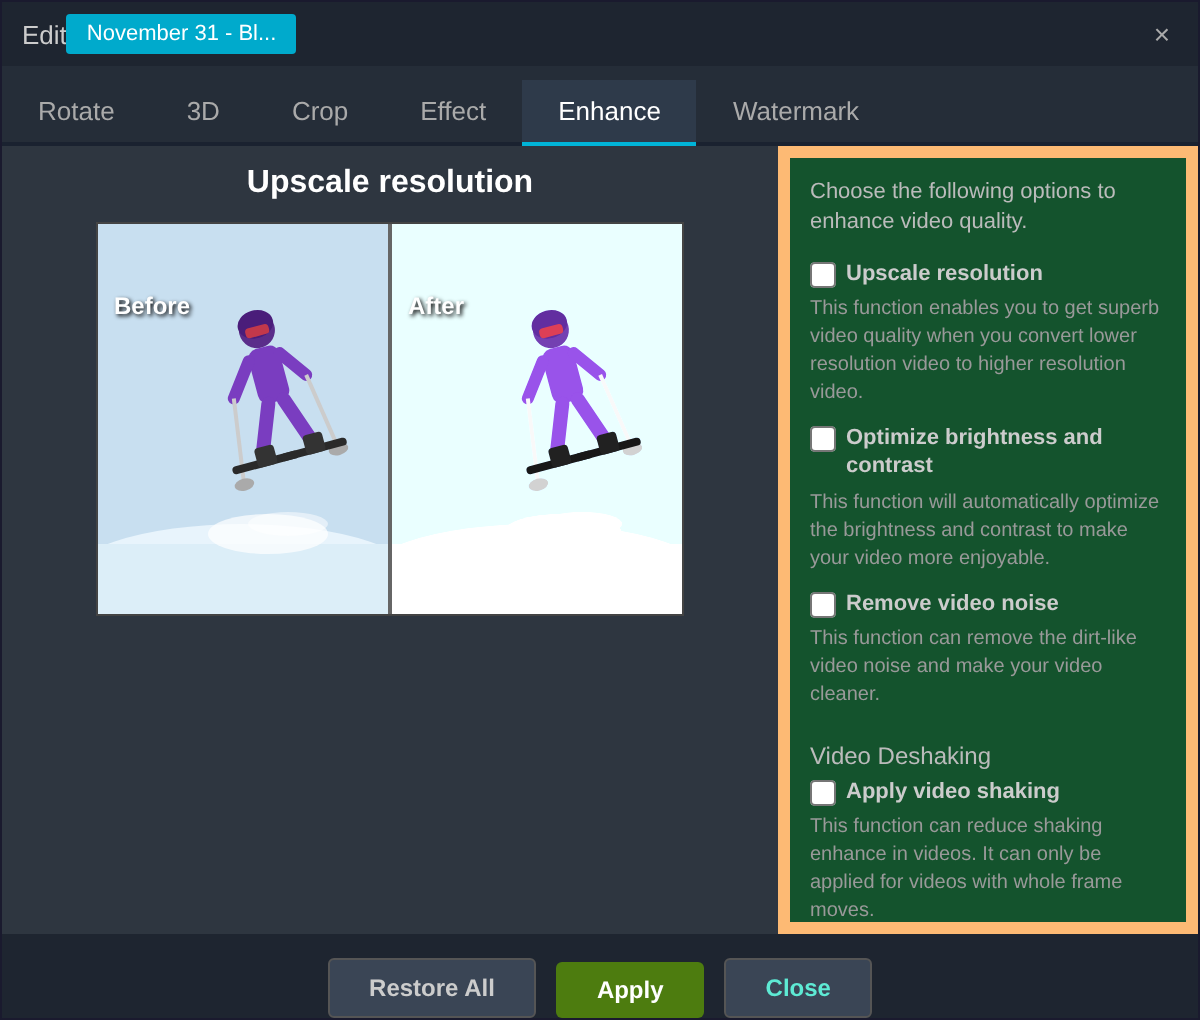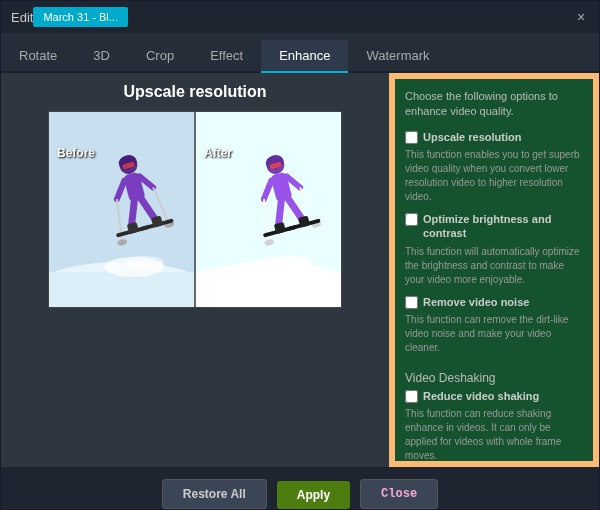--- a/index.html
+++ b/index.html
@@ -212,42 +212,41 @@
       background: #3a4555;
       color: #ccc;
       border: 1px solid #555;
     }
     .btn-apply {
       background: #4d7c0f;
       color: #fff;
     }
     .btn-close {
       background: #3a4555;
-      color: #f9a8d4;
+      color: #5eead4;
       border: 1px solid #555;
-      font-family: Liberation Mono, monospace;
     }
 
     
     .skier-svg {
       position: absolute;
       width: 100%;
       height: 100%;
       top: 0; left: 0;
     }
   </style>
 </head>
 <body>
 
 <div class="window">
 
   <div class="title-bar">
     <div class="title-bar-left">
       <span class="title-text">Edit</span>
-      <span class="file-tab">March 31 - Bl...</span>
+      <span class="file-tab">November 31 - Bl...</span>
     </div>
     <span class="close-btn">×</span>
   </div>
 
   <div class="tab-bar">
     <div class="tab">Rotate</div>
     <div class="tab">3D</div>
     <div class="tab">Crop</div>
     <div class="tab">Effect</div>
     <div class="tab active">Enhance</div>
@@ -384,21 +383,21 @@
           <span class="option-title">Remove video noise</span>
         </div>
         <p class="option-desc">This function can remove the dirt-like video noise and make your video cleaner.</p>
       </div>
 
       <div class="section-header">Video Deshaking</div>
 
       <div class="option-group">
         <div class="option-header">
           <input type="checkbox" class="option-checkbox" style="">
-          <span class="option-title">Reduce video shaking</span>
+          <span class="option-title">Apply video shaking</span>
         </div>
         <p class="option-desc">This function can reduce shaking enhance in videos. It can only be applied for videos with whole frame moves.</p>
       </div>
 
     </div>
 
   </div>
 
   <div class="bottom-bar">
     <button class="bottom-btn btn-restore-all">Restore All</button>

